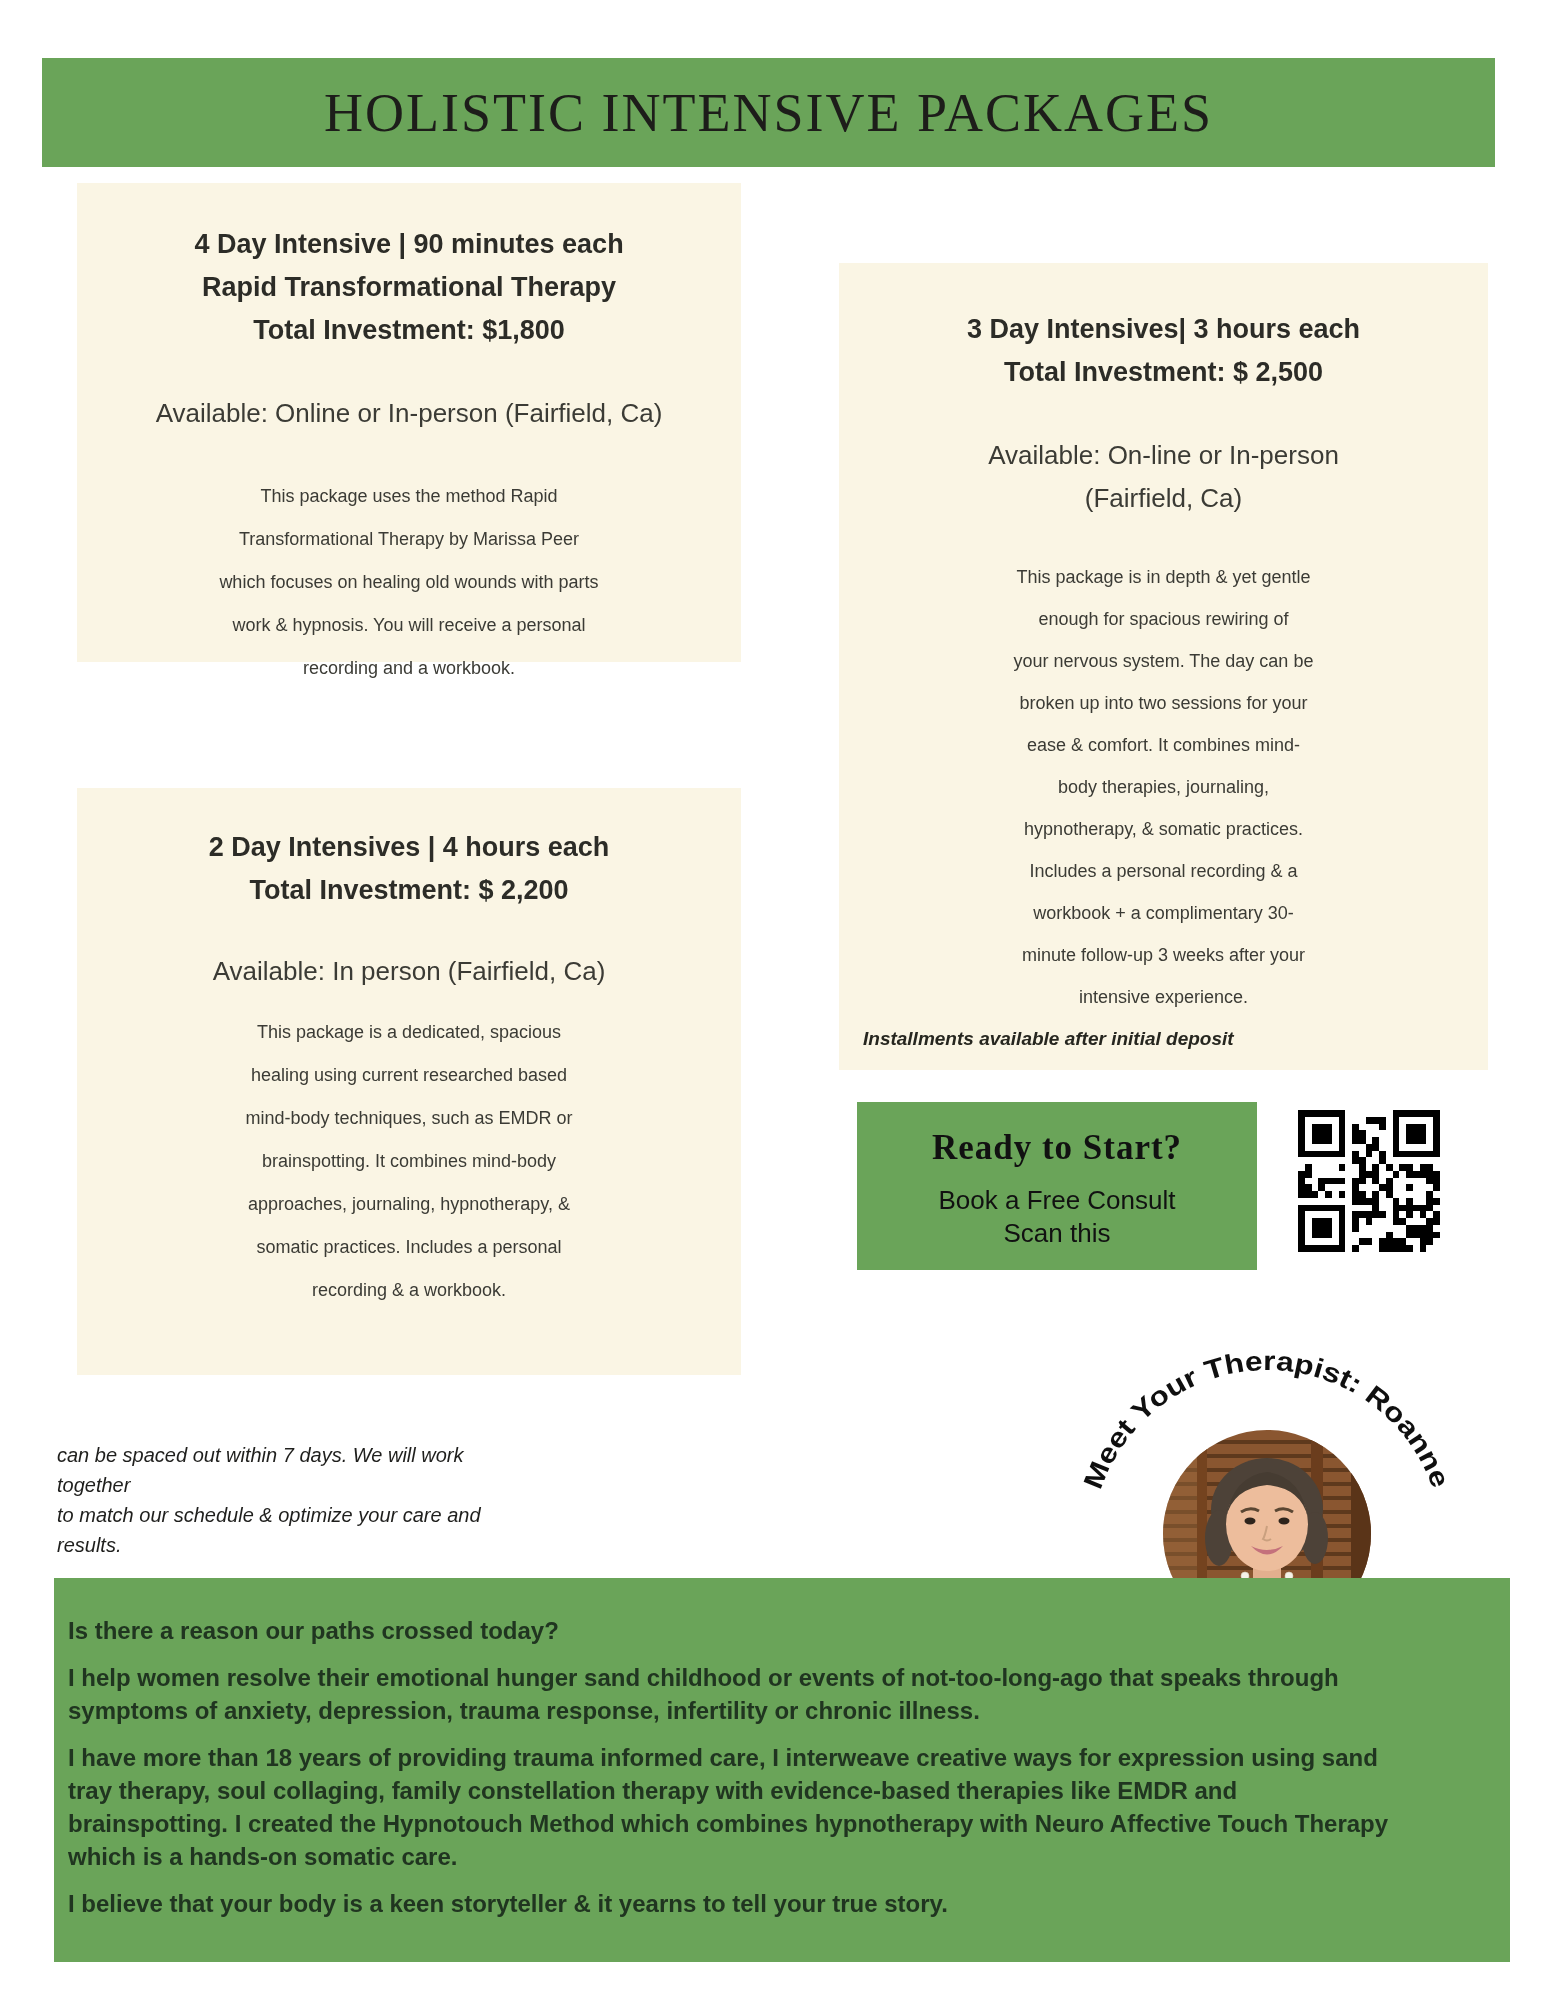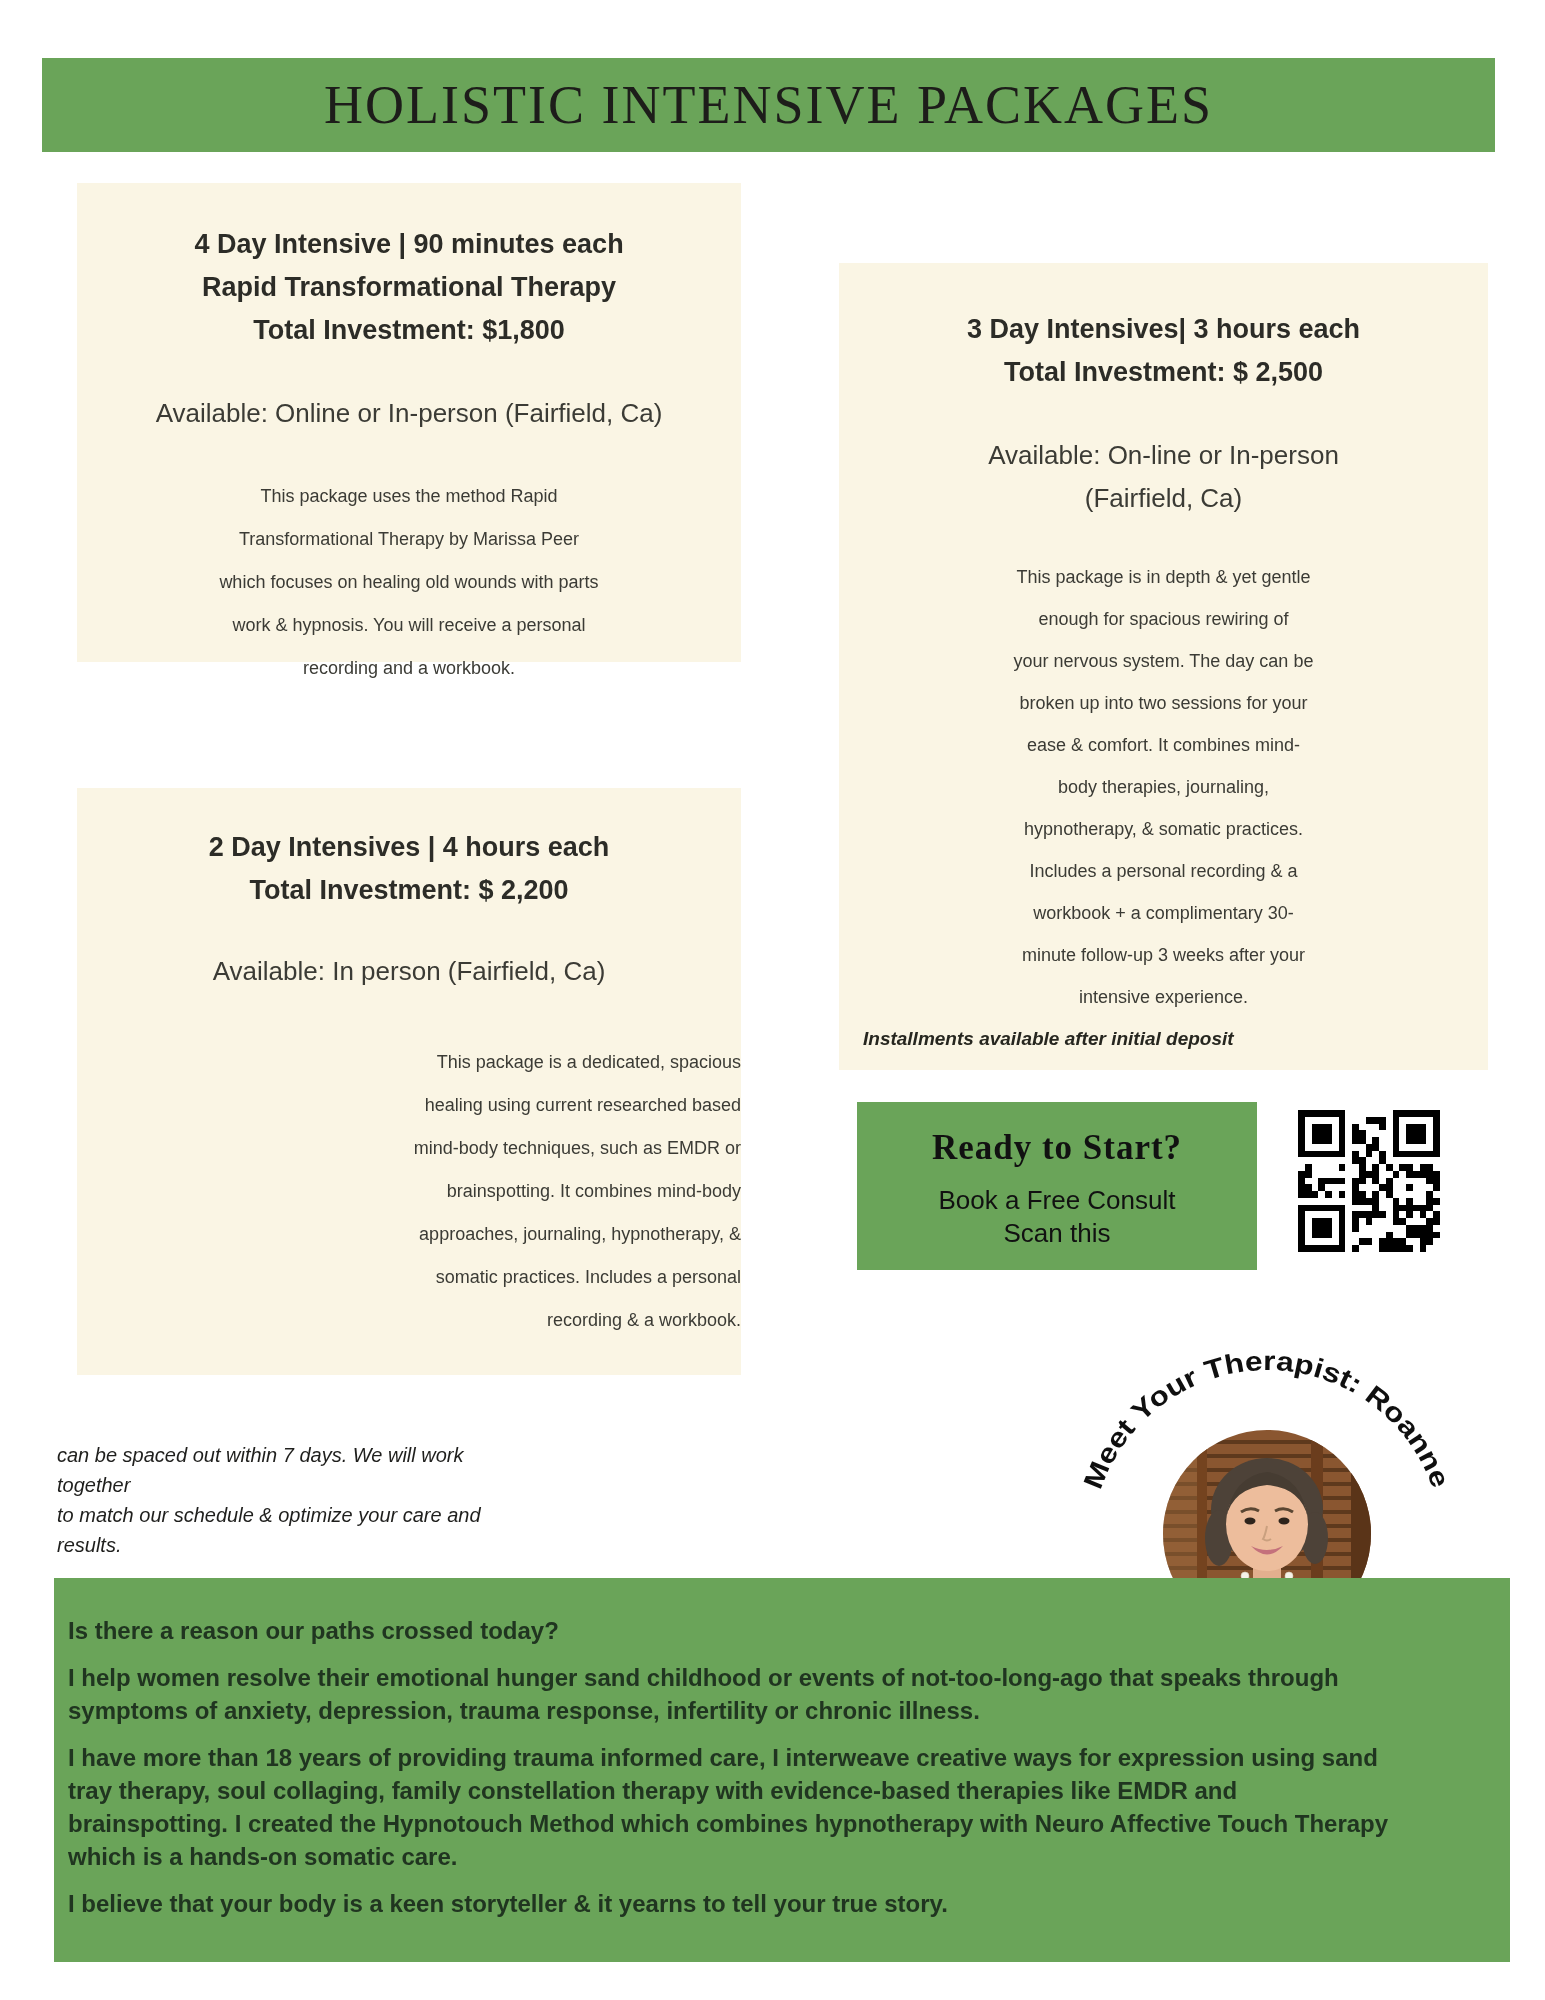--- a/index.html
+++ b/index.html
@@ -1,41 +1,41 @@
 <!DOCTYPE html>
 <html><head>
 <meta charset="utf-8">
 <style>
   html,body{margin:0;padding:0;}
   body{width:1545px;height:2000px;position:relative;background:#ffffff;
        font-family:"Liberation Sans",sans-serif;overflow:hidden;}
   .abs{position:absolute;}
 
   
-  .header-bar{left:42px;top:58px;width:1453px;height:94px;background:#6aa459;
+  .header-bar{left:42px;top:58px;width:1453px;height:109px;background:#6aa459;
               display:flex;align-items:center;justify-content:center;}
   .header-title{font-family:"Liberation Serif","DejaVu Serif",serif;font-size:54px;
                 letter-spacing:2px;color:#1d1d1a;font-weight:500;white-space:nowrap;}
 
   
   .pkg{background:#faf5e4;text-align:center;color:#3b3b35;}
   .pkg-1{left:77px;top:183px;width:664px;height:479px;}
   .pkg-2{left:77px;top:788px;width:664px;height:587px;}
   .pkg-3{left:839px;top:263px;width:649px;height:807px;}
   .pkg-title{font-weight:bold;font-size:27px;line-height:43px;color:#2c2c27;}
   .pkg-1 .pkg-title{margin-top:40px;}
   .pkg-2 .pkg-title{margin-top:38px;}
   .pkg-3 .pkg-title{margin-top:45px;}
   .pkg-avail{font-size:26px;line-height:43px;}
   .pkg-1 .pkg-avail{margin-top:40px;}
   .pkg-2 .pkg-avail{margin-top:38px;}
   .pkg-3 .pkg-avail{margin-top:40px;}
   .pkg-desc{font-size:18px;line-height:43px;}
   .pkg-1 .pkg-desc{margin-top:40px;}
-  .pkg-2 .pkg-desc{margin-top:48px;text-align:right;}
+  .pkg-2 .pkg-desc{margin-top:18px;}
   .pkg-3 .pkg-desc{margin-top:36px;line-height:42px;}
   .pkg-note{font-size:19px;font-style:italic;font-weight:bold;text-align:left;
             padding-left:24px;margin-top:10px;color:#26261f;}
 
   
   .sched-note{left:57px;top:1440px;width:470px;font-size:20px;font-style:italic;
               color:#1f1f1d;line-height:30px;text-align:left;}
 
   
   .cta-box{left:857px;top:1102px;width:400px;height:168px;background:#6aa459;

